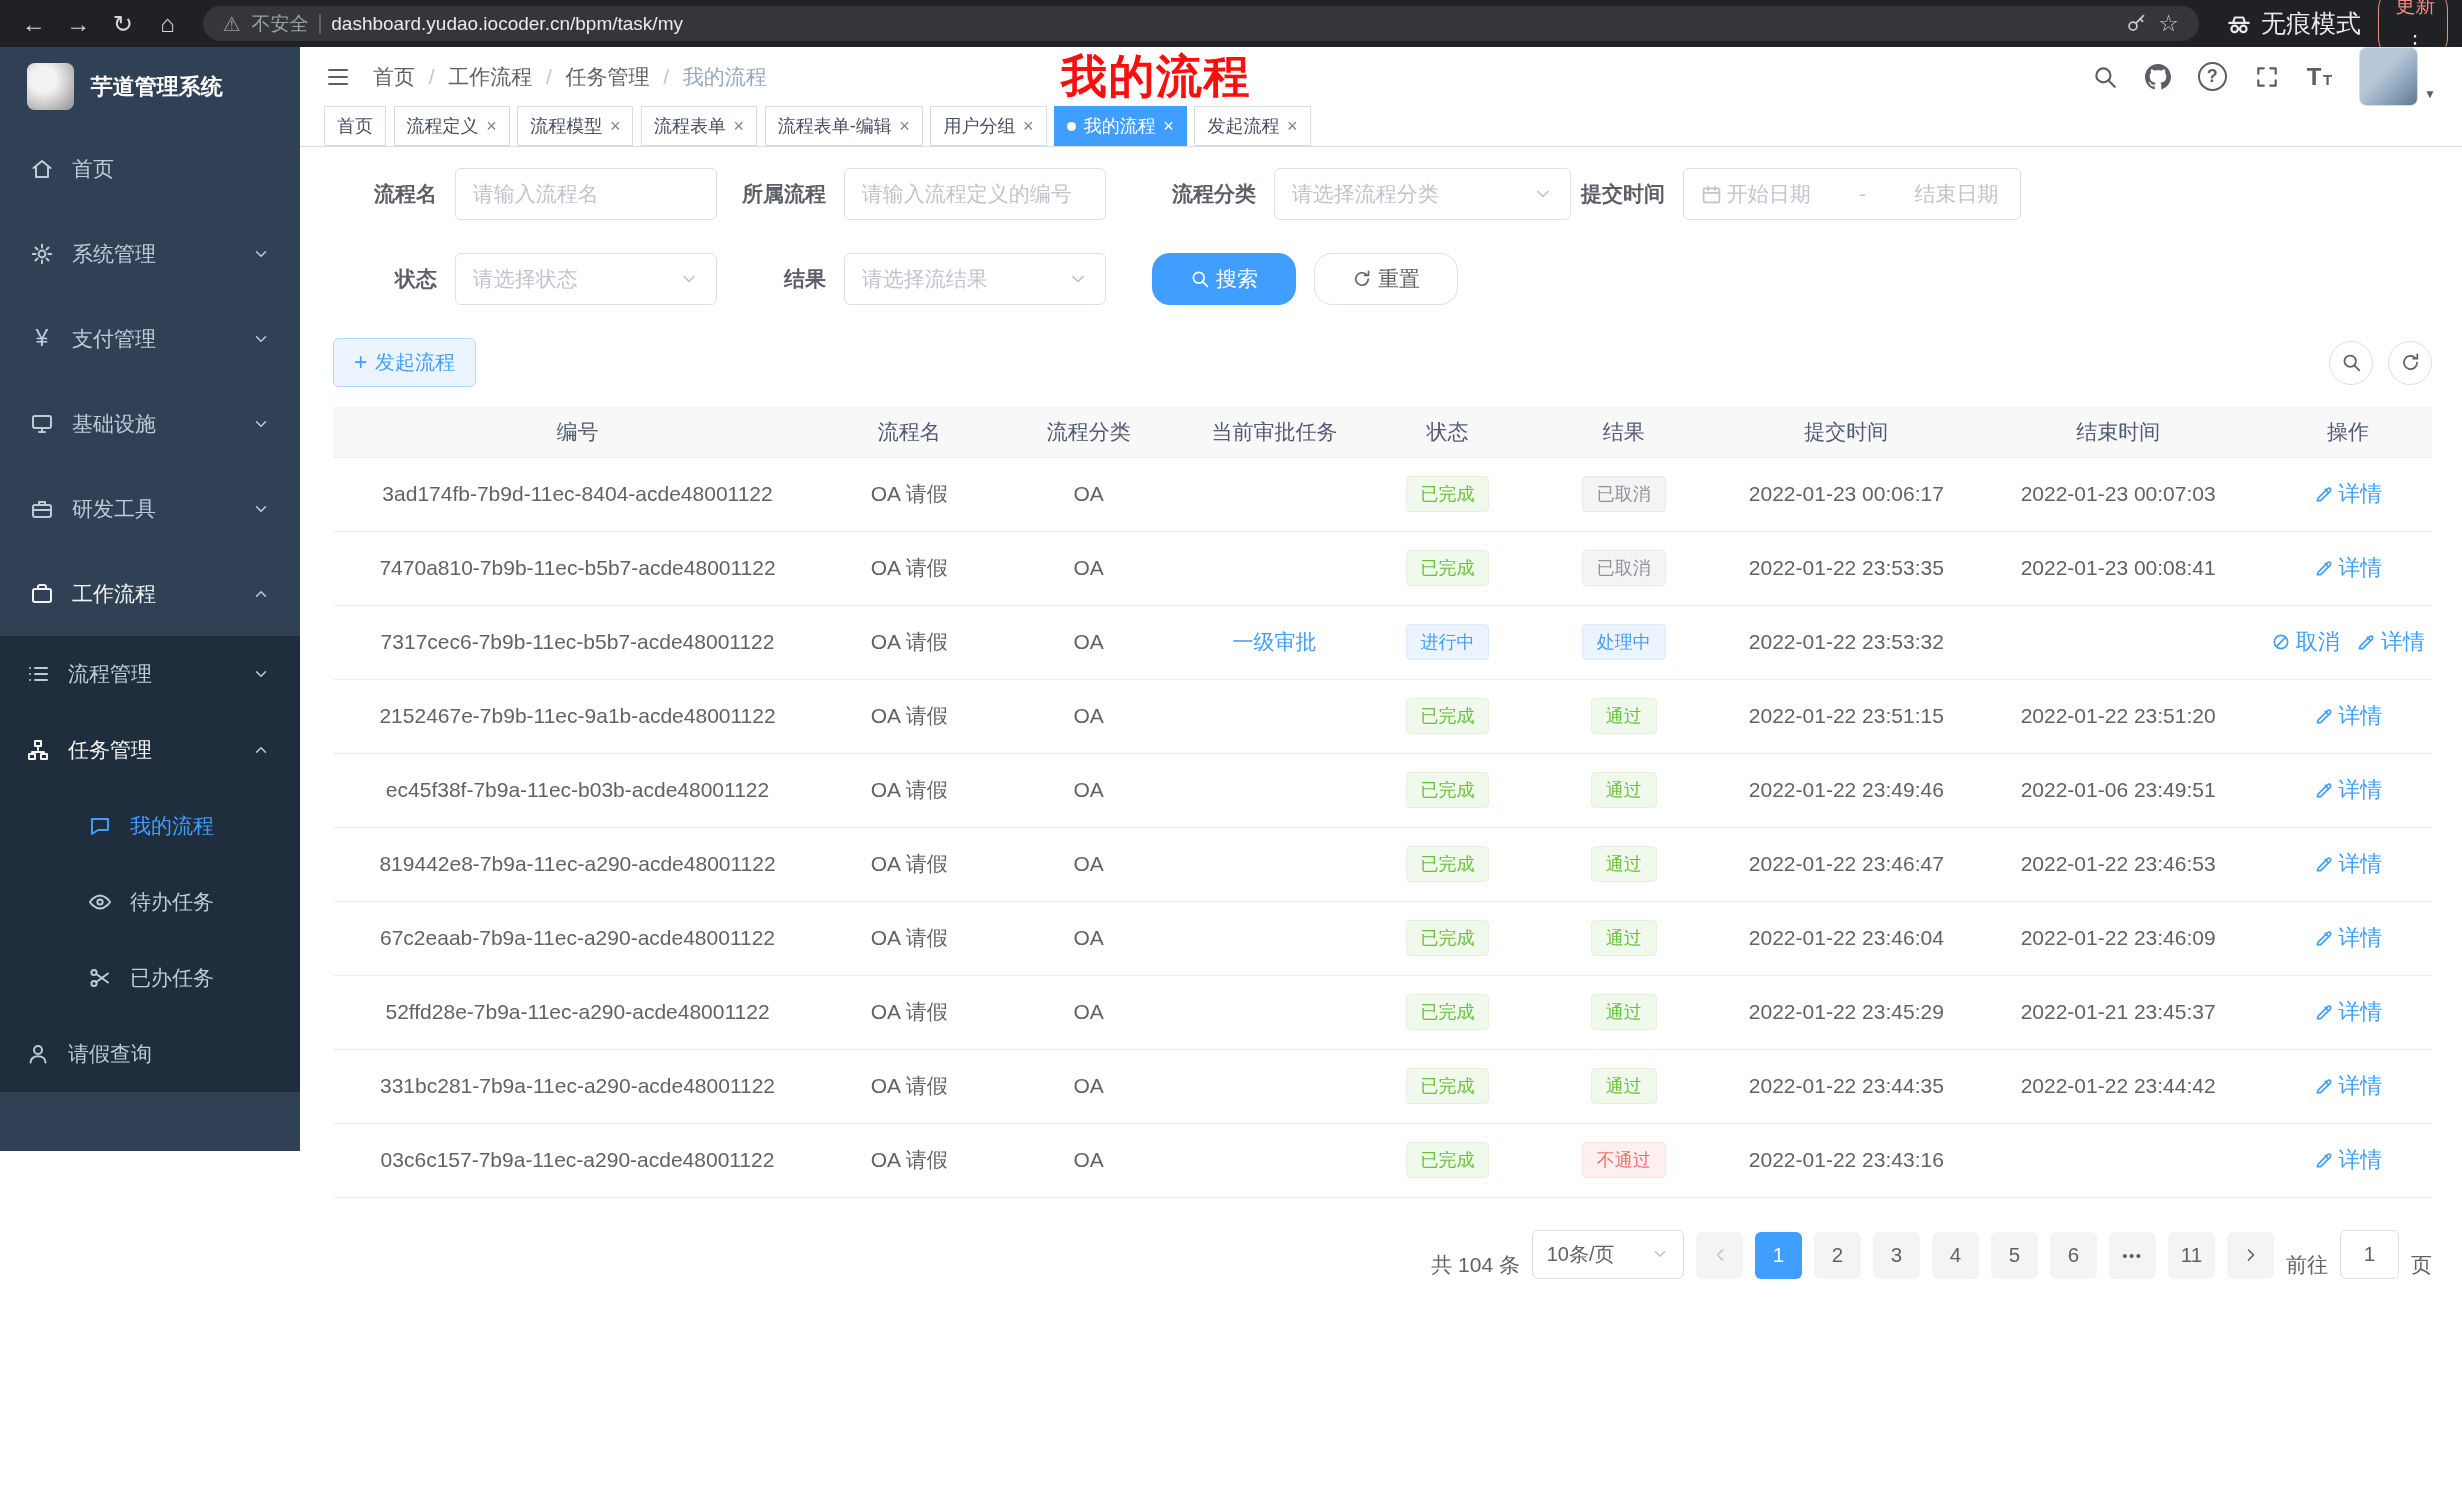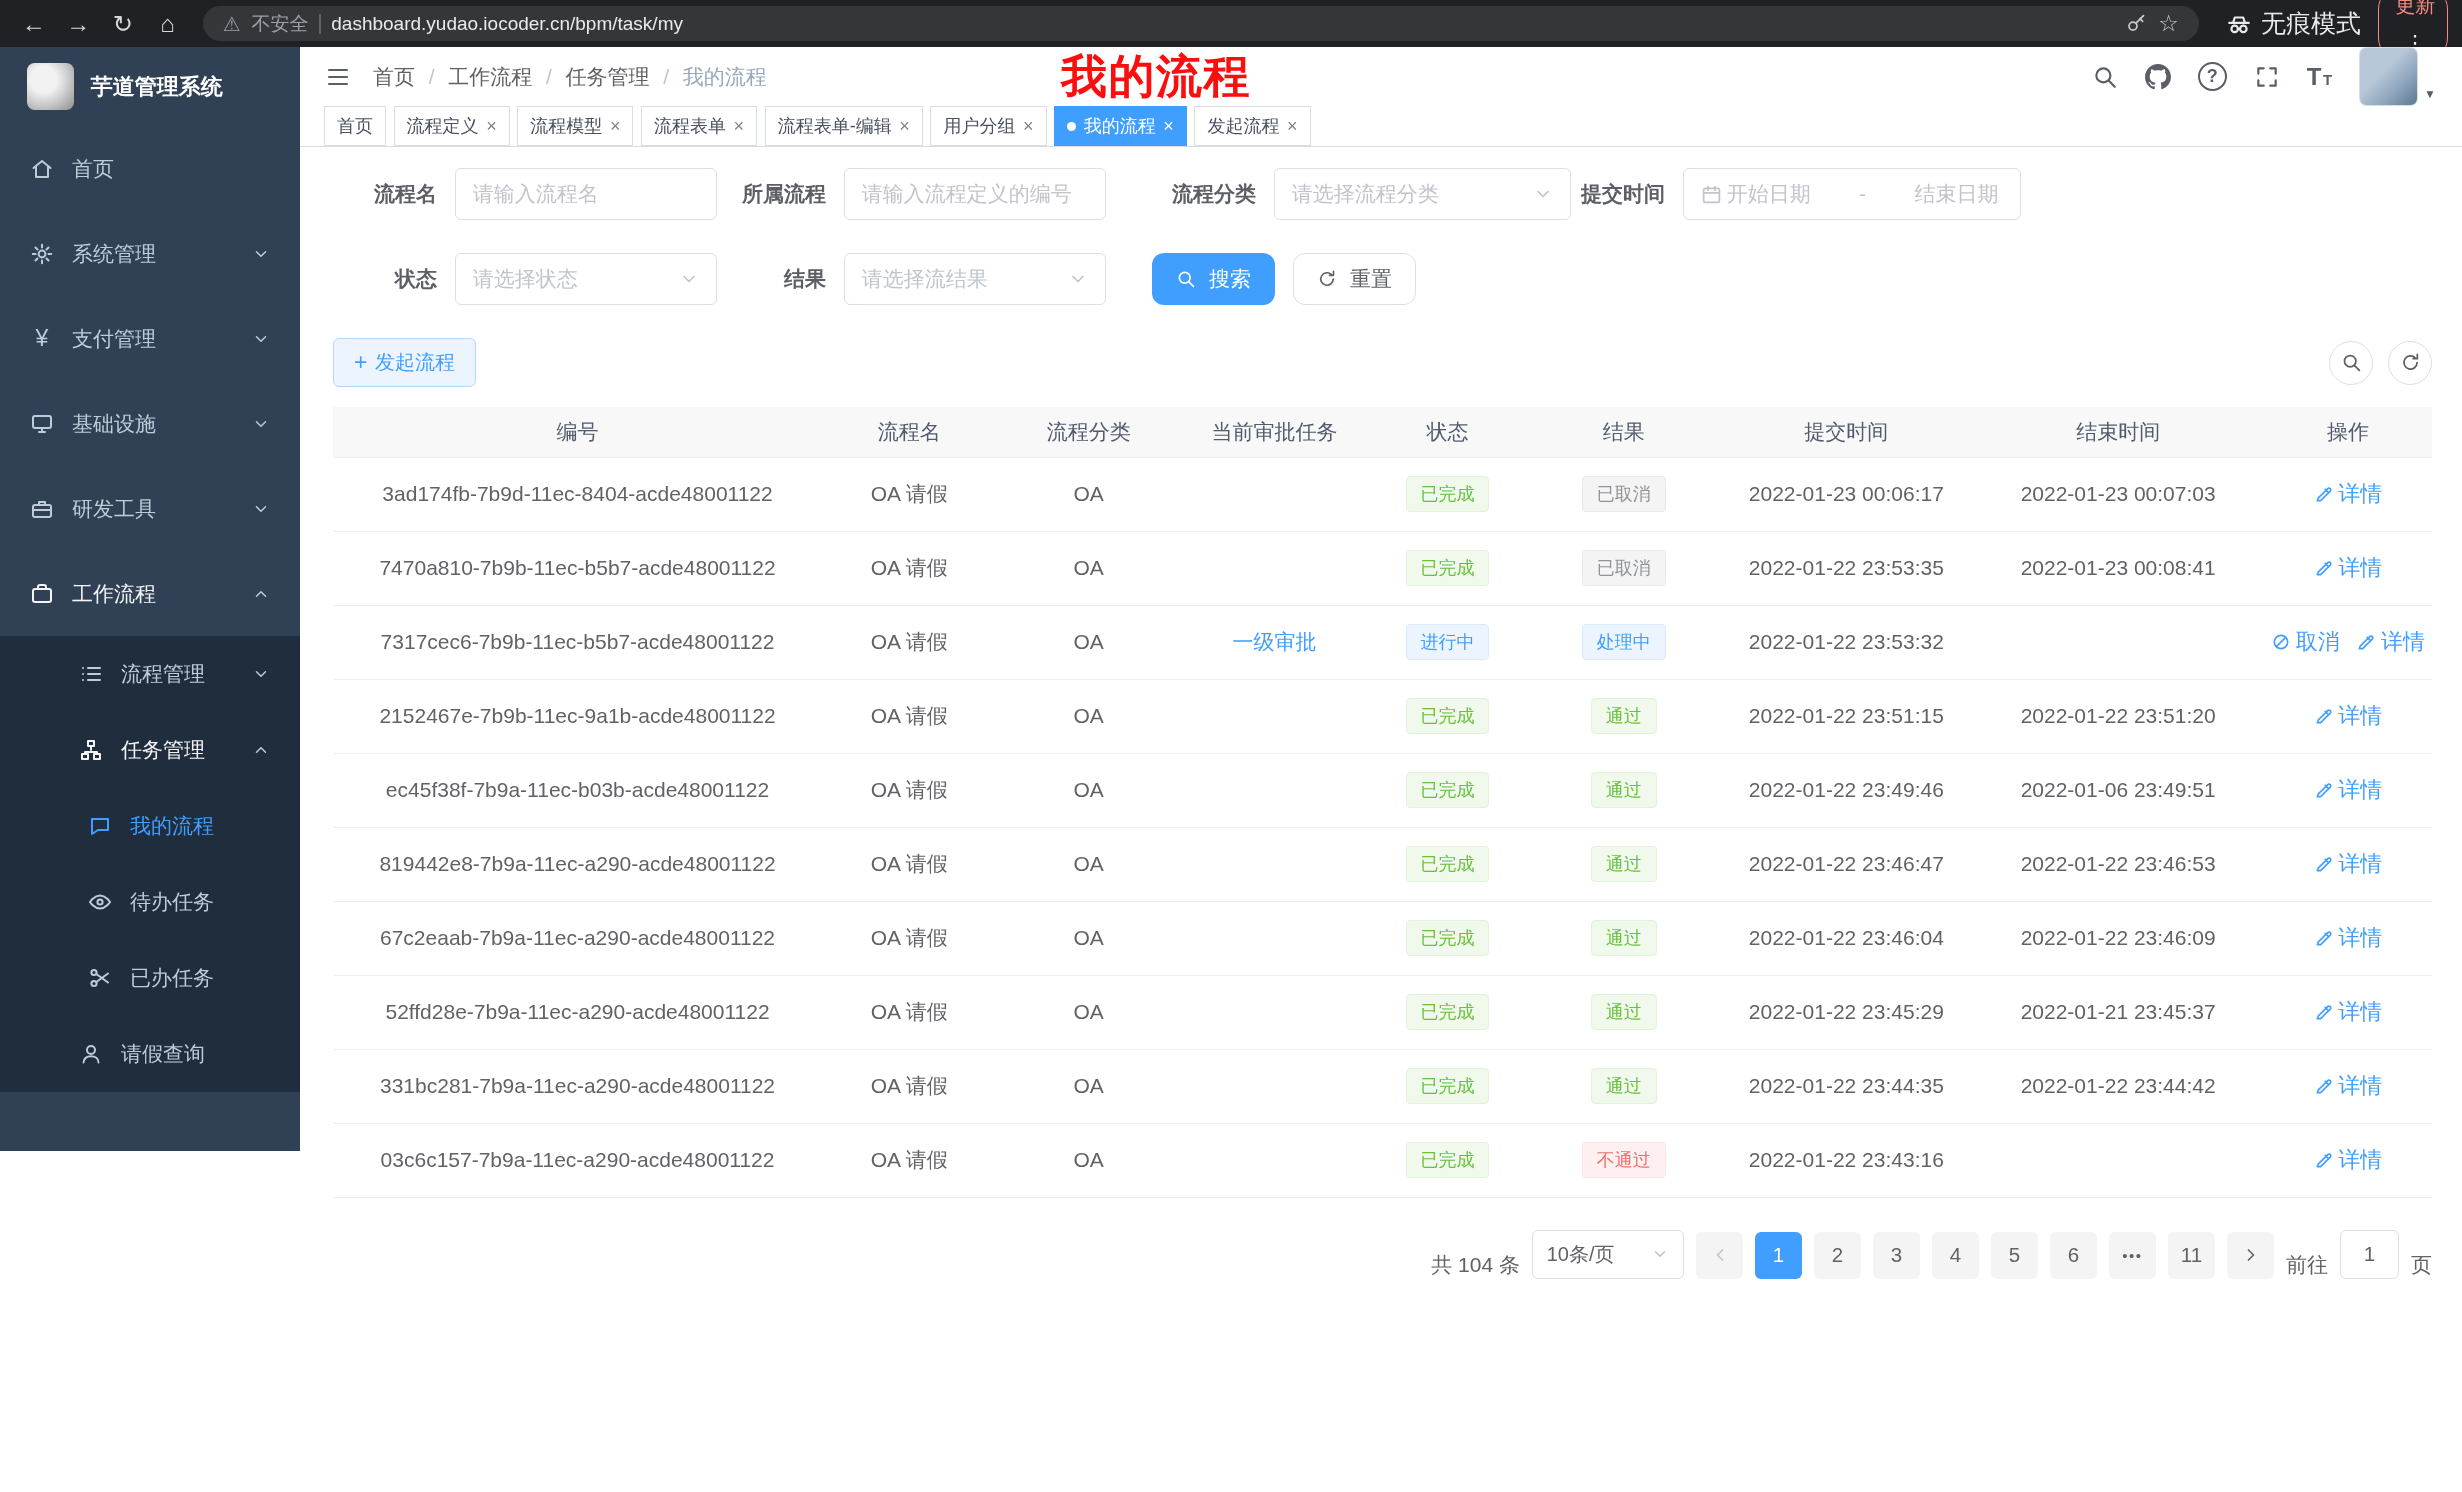--- a/index.html
+++ b/index.html
@@ -32,21 +32,21 @@
   .app { display:flex; height:1104px; }
   .sidebar { width:300px; background:#304156; color:#bfcbd9; flex:none; }
   .logo { height:79px; display:flex; align-items:center; gap:16.7px; padding-left:27px; }
   .logo-img { width:47px; height:47px; border-radius:7.6px;
     background:radial-gradient(circle at 35% 35%, #f2f2f2 0 30%, #c9c9c9 60%, #8d8d8d); }
   .logo-title { color:#fff; font-size:22px; font-weight:700; }
   .m-item { height:85px; display:flex; align-items:center; gap:18px; padding:0 30px; font-size:21px; cursor:pointer; }
   .m-item .chev { margin-left:auto; width:18px; height:18px; color:#bfcbd9; }
   .m-item .chev.up { transform:rotate(180deg); }
   .m-sub { background:#1f2d3d; }
-  .lvl2 { height:76px; padding-left:79px; }
+  .lvl2 { height:76px; padding-left:26px; }
   .lvl3 { height:76px; padding-left:88px; }
   .m-item.open { color:#f4f4f5; }
   .m-item.active { color:#409eff; }
   .ic-txt { font-size:23px; width:24px; text-align:center; }
 
   
   .main { flex:1; display:flex; flex-direction:column; background:#fff; min-width:0; }
   .navbar { height:85px; display:flex; align-items:center; padding:0 26px; position:relative; }
   .burger { width:27px; height:27px; color:#5a5e66; }
   .crumbs { display:flex; align-items:center; gap:13.7px; margin-left:23px; font-size:21px; color:#606266; }
@@ -83,22 +83,22 @@
   .w160{width:122px}.w136{width:103px}.w344{width:262px}.w390{width:297px}.w444{width:338px}
   .ml12{margin-left:9px}.ml24{margin-left:18px}.ml32{margin-left:24px}.ml60{margin-left:46px}
   .f-input { height:52px; border:1.5px solid #dcdfe6; border-radius:6px; background:#fff;
     display:flex; align-items:center; padding:0 16.7px; font-size:21px; color:#606266; flex:none; }
   .f-input input { border:none; outline:none; width:100%; font:inherit; color:#606266; background:transparent; }
   .f-input input::placeholder { color:#c0c4cc; }
   .f-input .ph { color:#c0c4cc; }
   .f-input .chev { margin-left:auto; color:#c0c4cc; width:20px; height:20px; }
   .f-date .ph { flex:1; text-align:center; }
   .f-date .cal { color:#c0c4cc; width:21px; height:21px; }
-  .btn { height:52px; display:inline-flex; align-items:center; gap:13px; padding:0 23px;
-    border-radius:12px; font-size:21px; border:1.5px solid transparent; cursor:pointer; }
+  .btn { height:52px; display:inline-flex; align-items:center; gap:6px; padding:0 37px;
+    border-radius:18px; font-size:21px; border:1.5px solid transparent; cursor:pointer; }
   .btn-primary { background:#409eff; color:#fff; }
   .btn-plain { background:#fff; border-color:#dcdfe6; color:#606266; }
   .toolbar { display:flex; align-items:center; margin:3px 0 20px; }
   .btn-create { height:49px; display:inline-flex; align-items:center; gap:7.6px; padding:0 20px;
     background:#ecf5ff; border:1.5px solid #b3d8ff; color:#409eff; border-radius:6px; font-size:20px; cursor:pointer; }
   .btn-create .plus { font-size:23px; }
   .tool-right { margin-left:auto; display:flex; gap:15px; }
   .circ { width:44px; height:44px; border-radius:50%; border:1.5px solid #dcdfe6; background:#fff;
     color:#5c6066; display:flex; align-items:center; justify-content:center; cursor:pointer; }
   .circ svg { width:21px; height:21px; }

